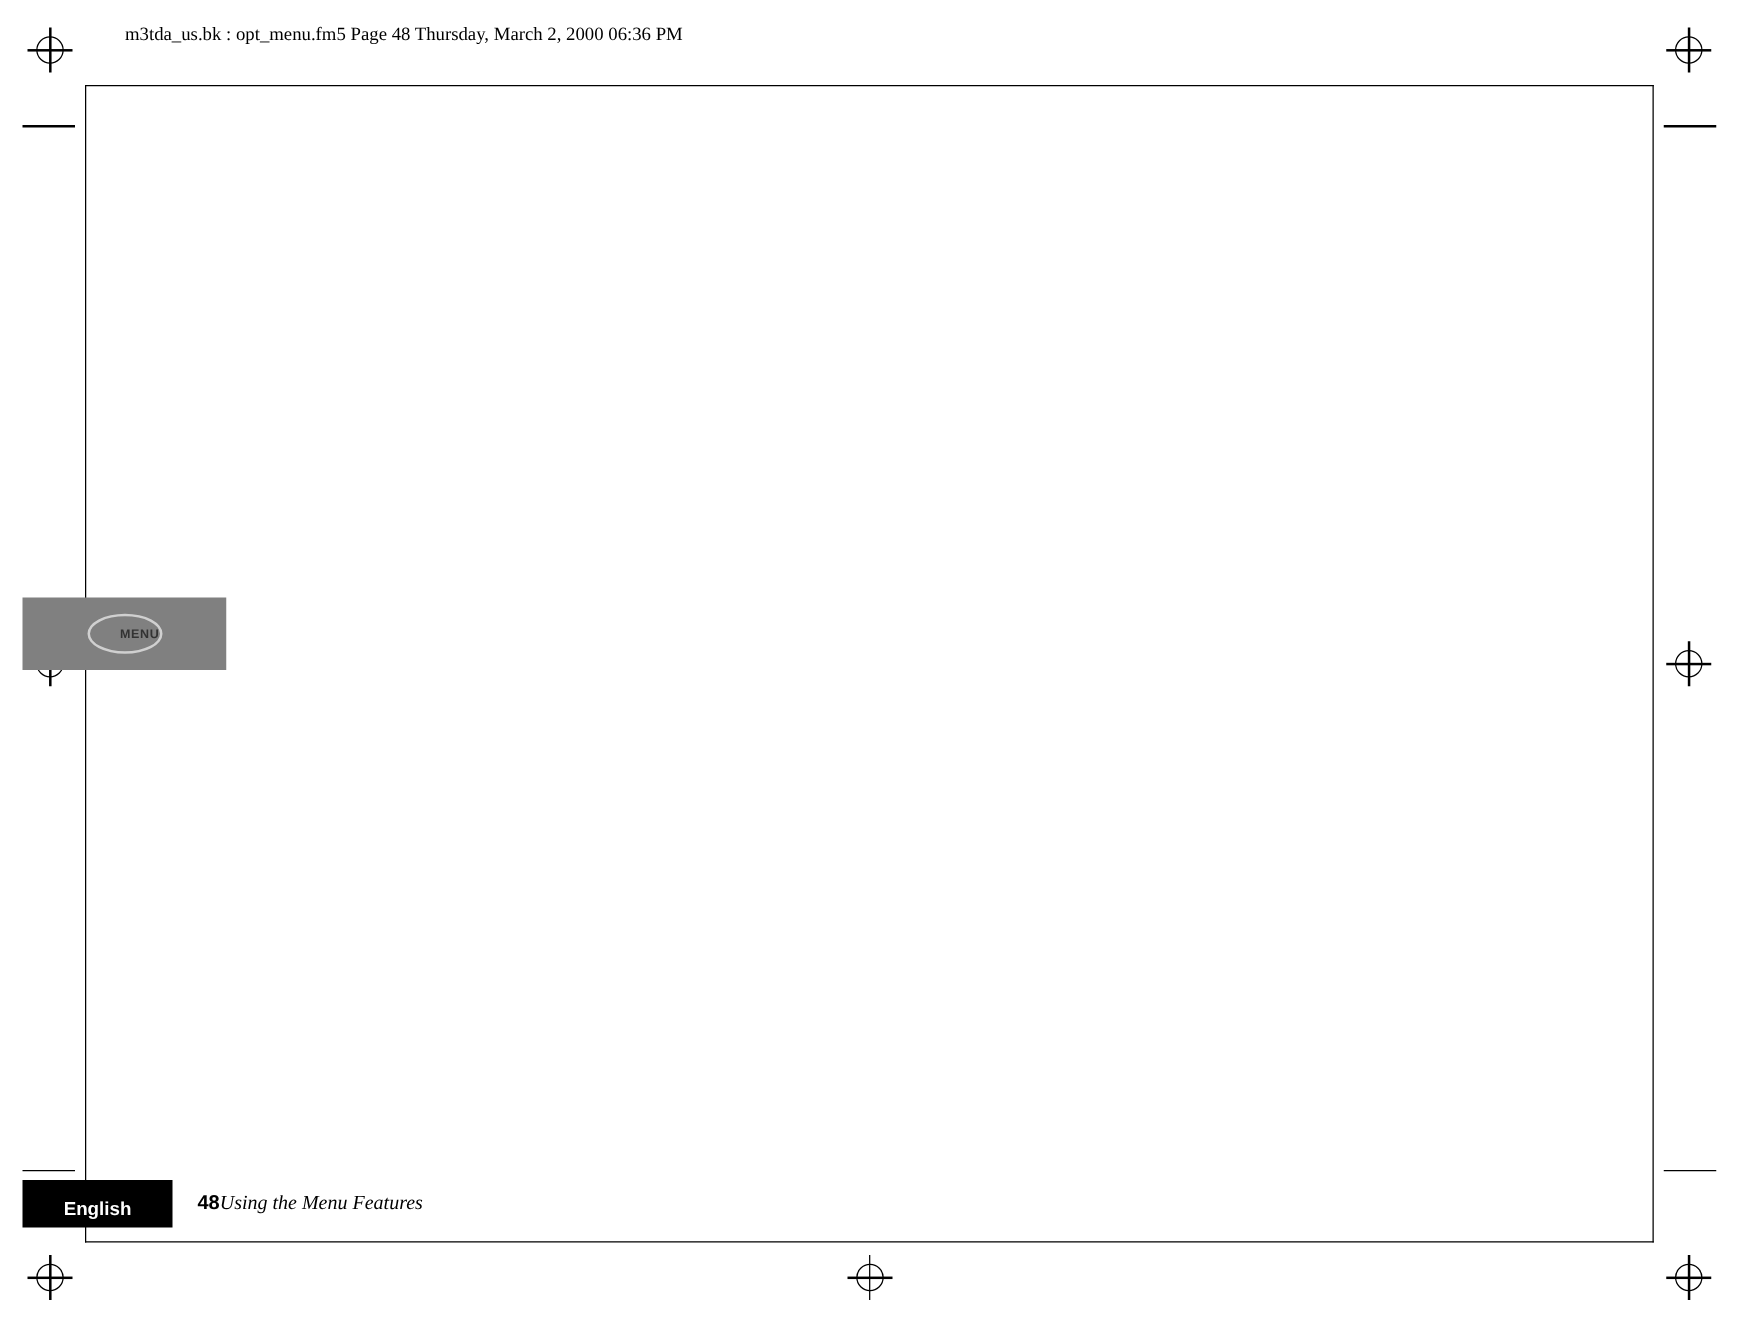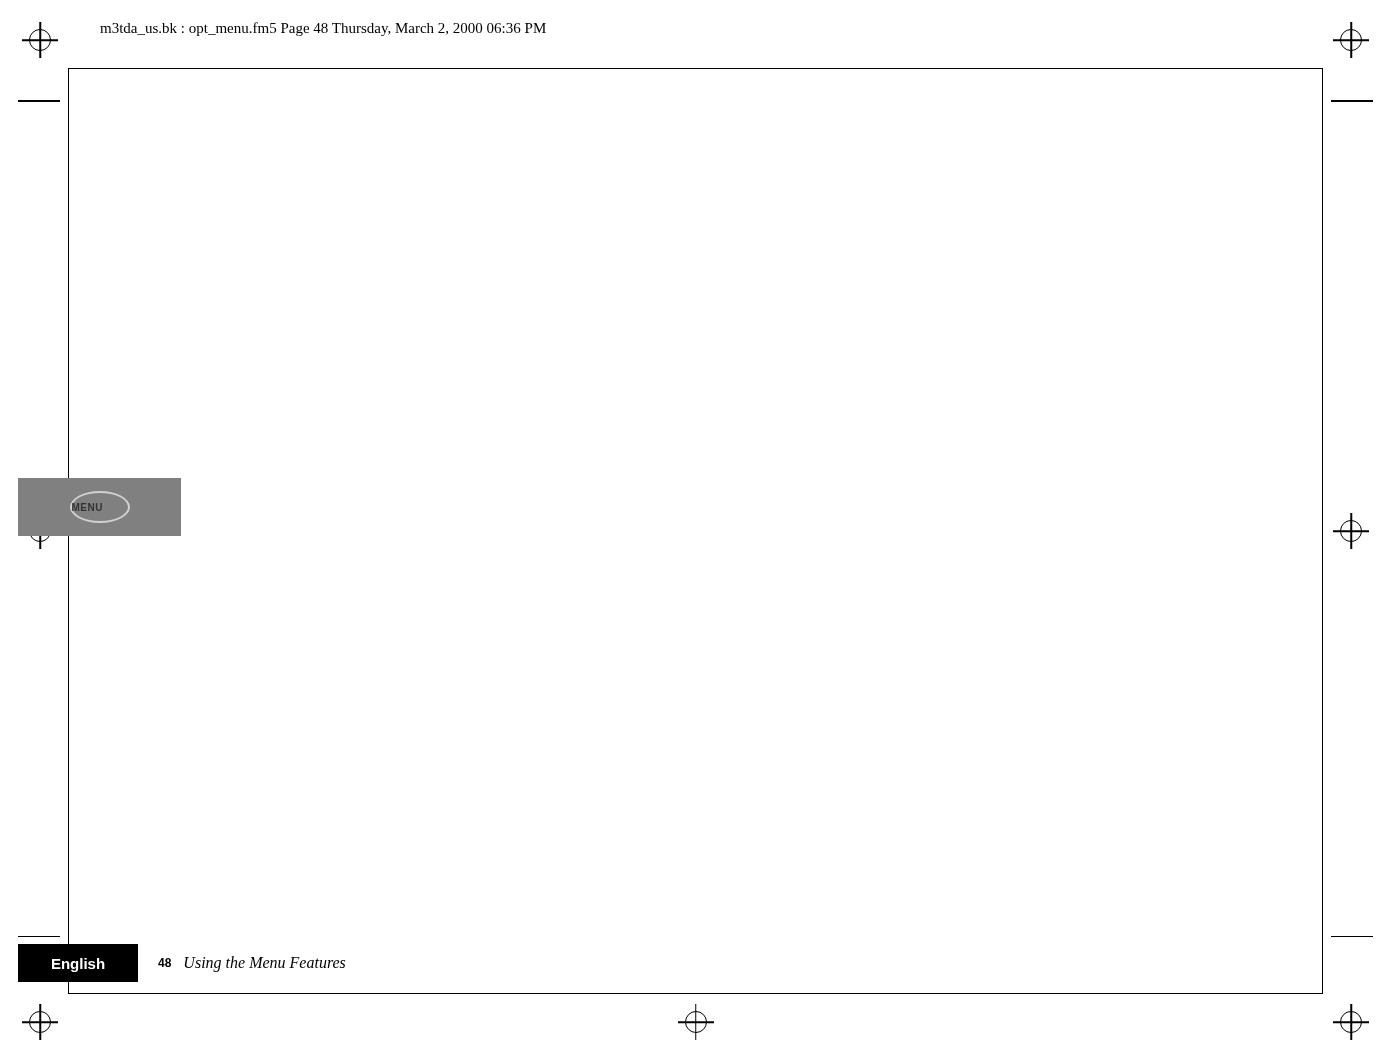--- a/index.html
+++ b/index.html
@@ -169,21 +169,21 @@
       justify-content: center;
     }
 
     .menu-button-oval {
       width: 60px;
       height: 32px;
       border: 2px solid #d0d0d0;
       border-radius: 50%;
       display: flex;
       align-items: center;
-      justify-content: flex-start;
+      justify-content: flex-end;
       background: transparent;
     }
 
     .menu-button-label {
       font-size: 10px;
       font-family: Arial, sans-serif;
       font-weight: bold;
       color: #333;
       letter-spacing: 0.5px;
     }
@@ -203,38 +203,37 @@
       background: #000;
       color: #fff;
       font-family: Arial, sans-serif;
       font-size: 15px;
       font-weight: bold;
       padding: 6px 20px;
       min-width: 120px;
       text-align: center;
       height: 38px;
       display: flex;
-      align-items: center;
+      align-items: flex-end;
       justify-content: center;
     }
 
     .page-number {
       font-family: Arial, sans-serif;
-      font-size: 12px;
+      font-size: 16px;
       font-weight: bold;
       color: #000;
       margin-left: 20px;
     }
 
     .page-title {
       font-family: Times New Roman, Times, serif;
       font-size: 16px;
       font-style: italic;
       color: #000;
-      margin-left: 12px;
     }
 
     
     .rule-tl {
       position: absolute;
       top: 100px;
       left: 18px;
       width: 42px;
       height: 1.5px;
       background: #000;

